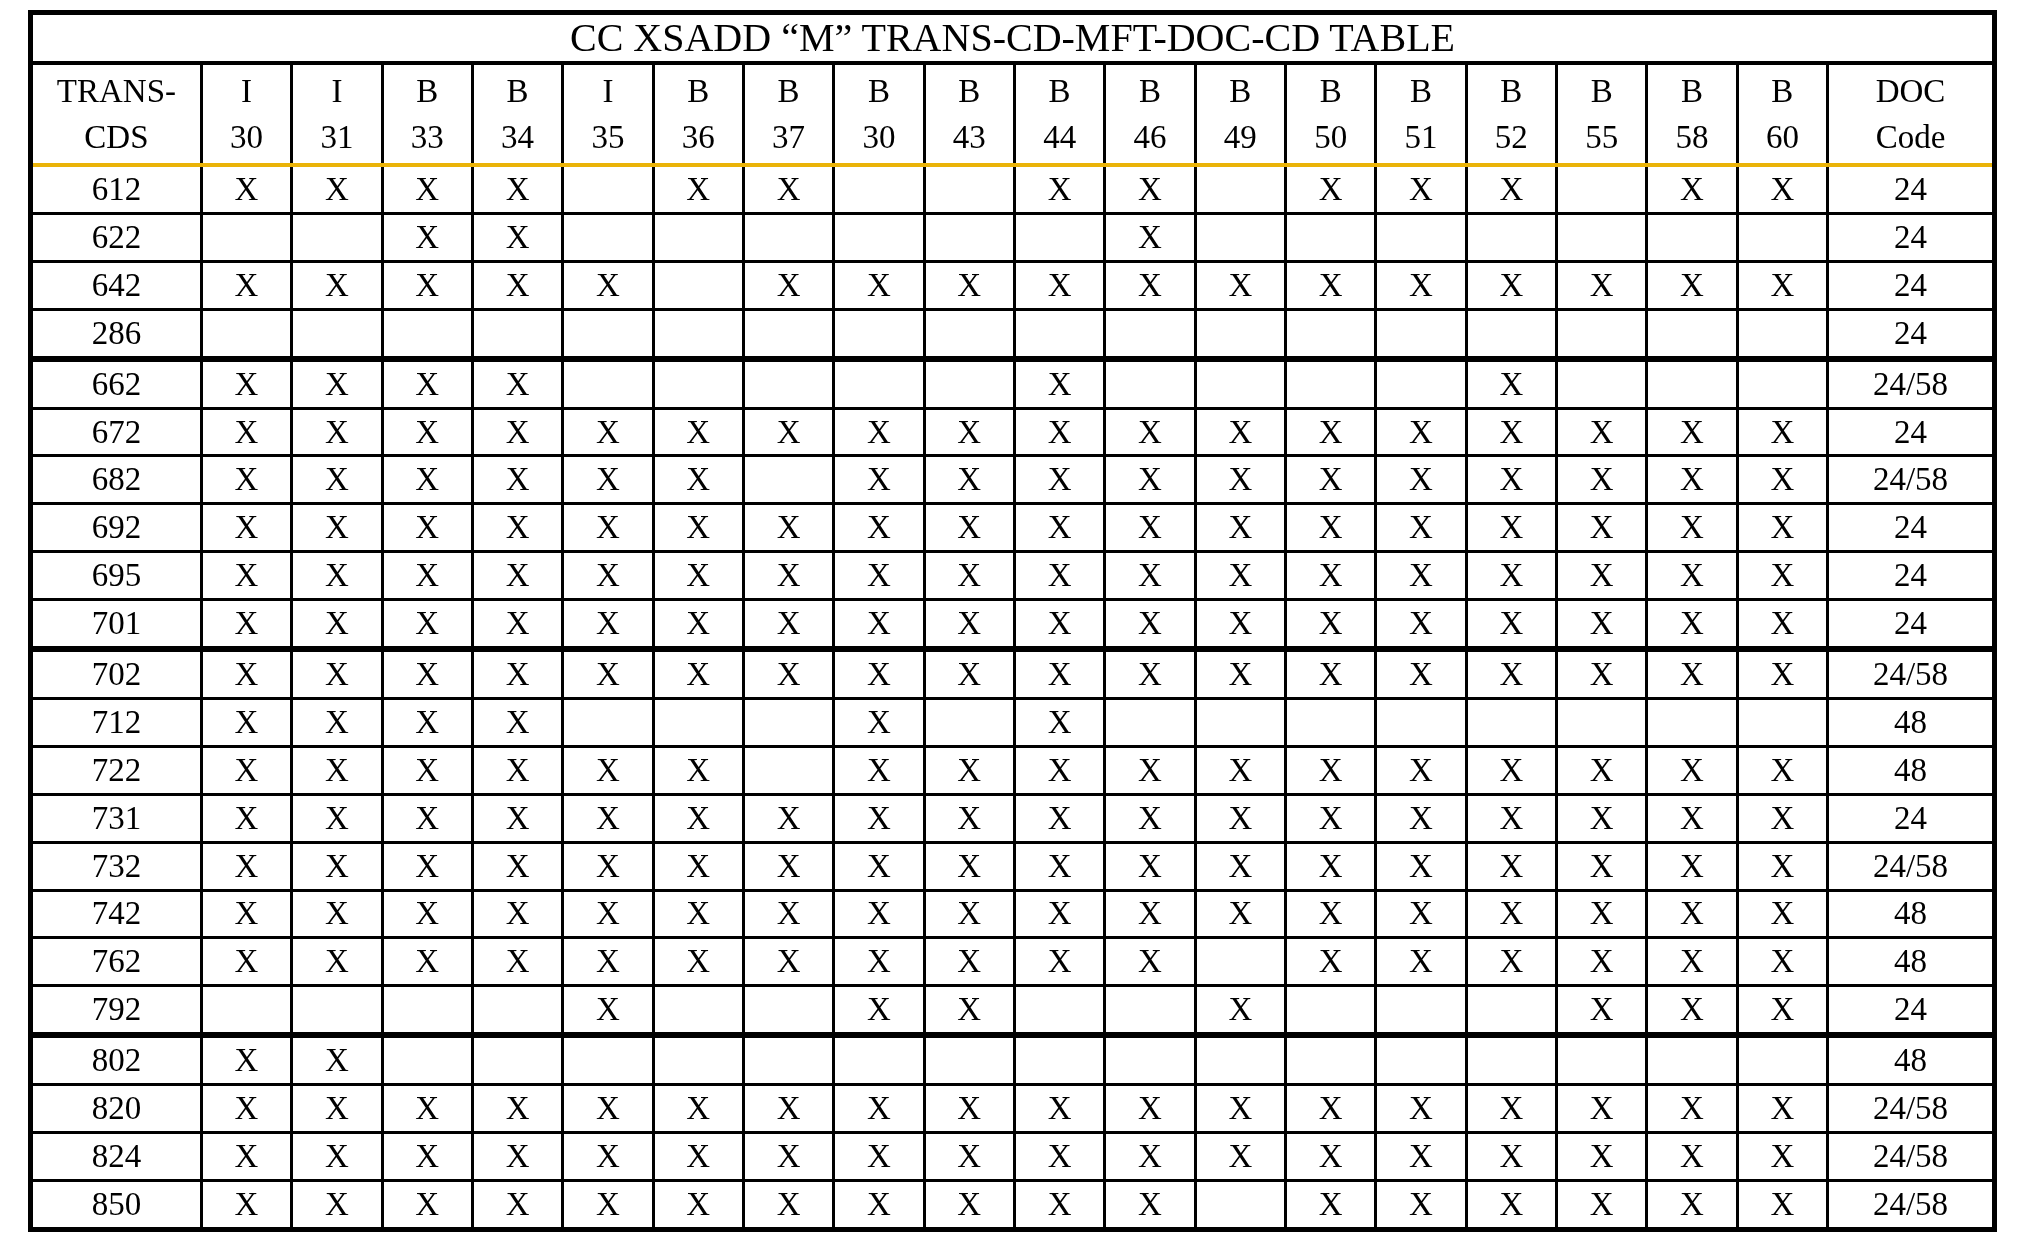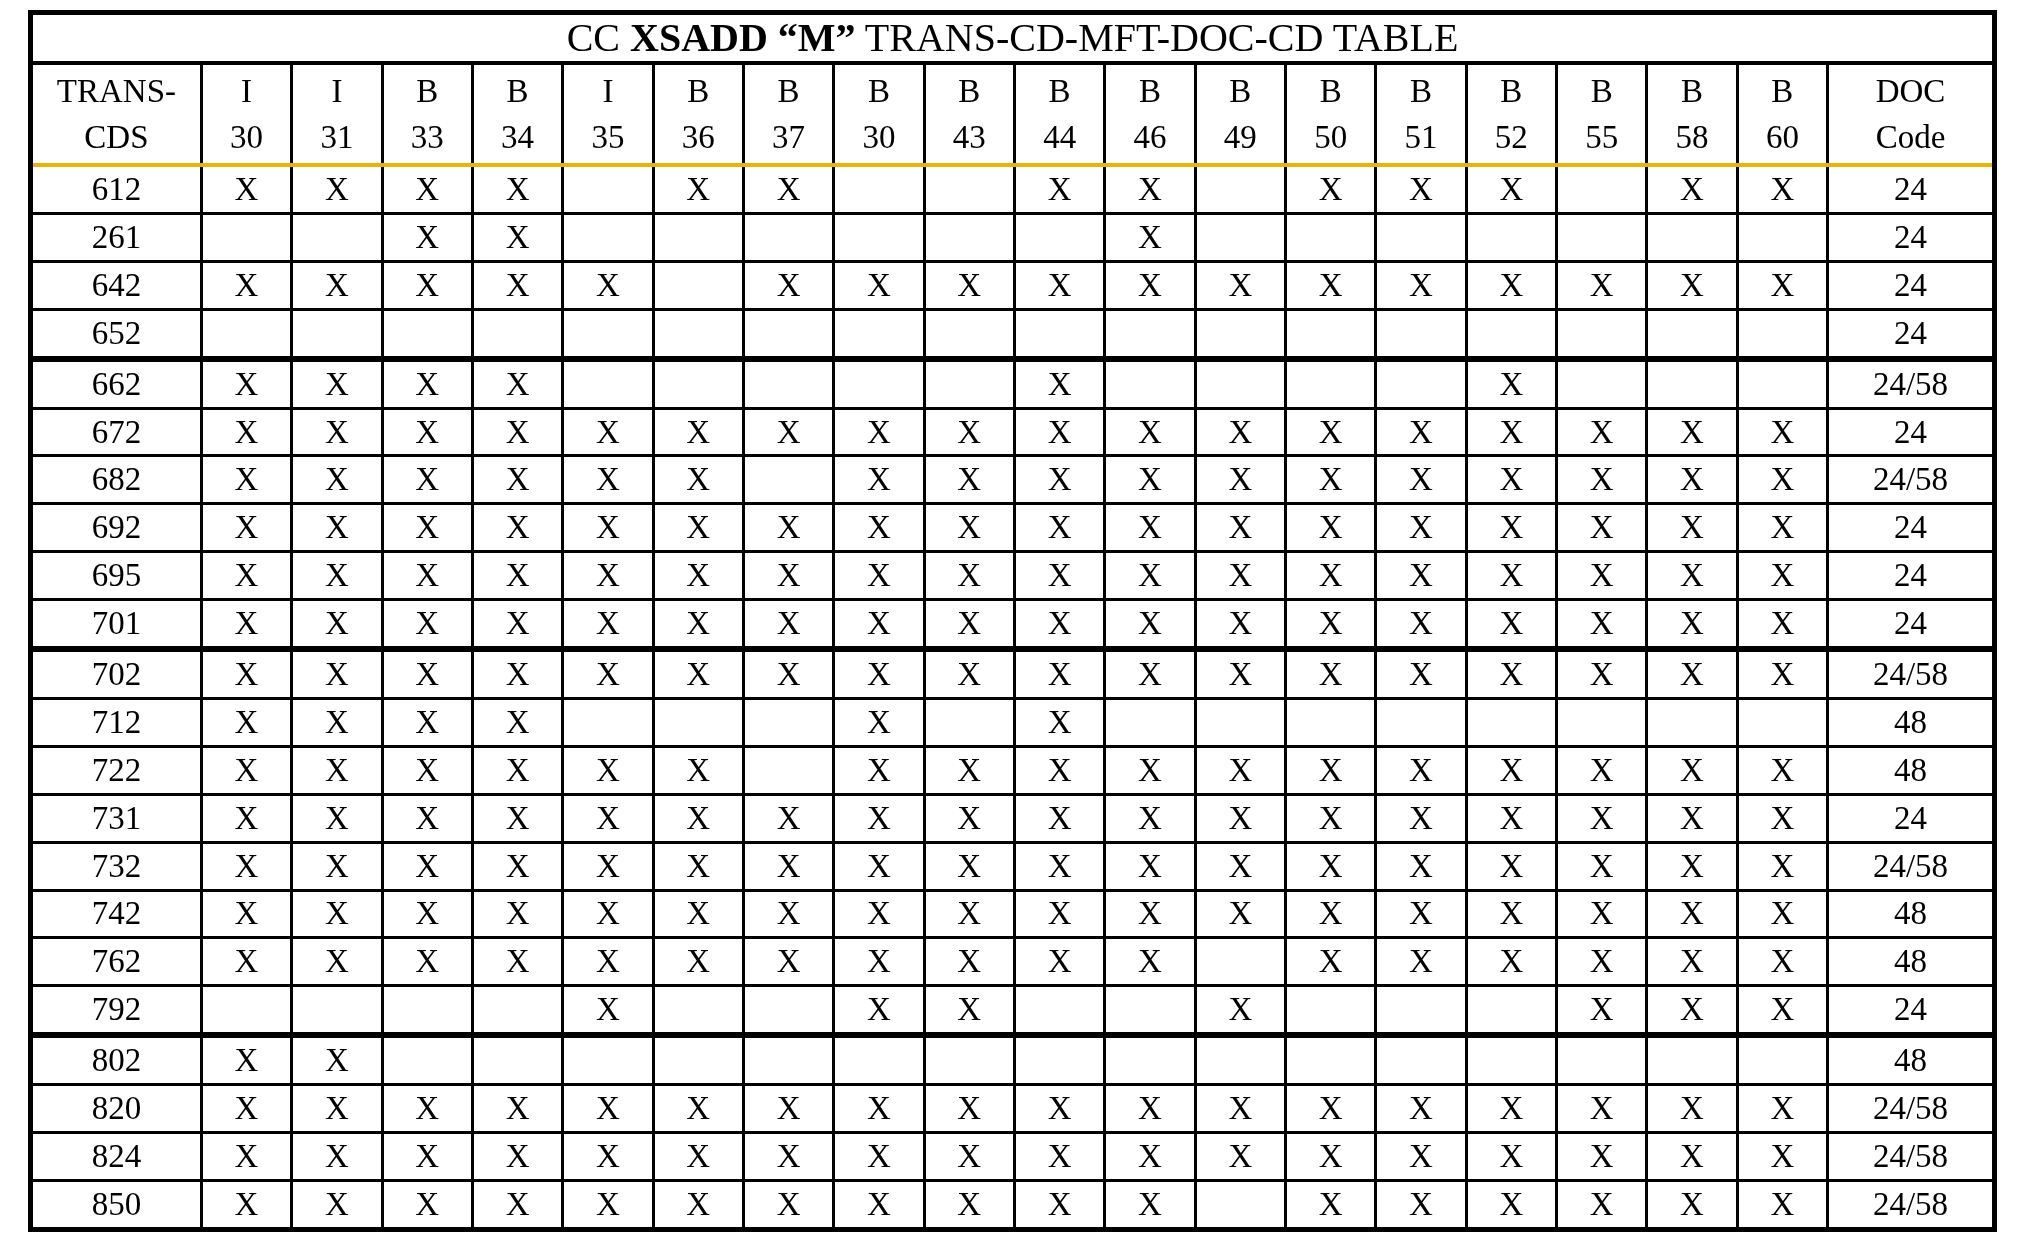--- a/index.html
+++ b/index.html
@@ -16,21 +16,21 @@
   th, td {
     border: 3px solid #000000;
     text-align: center; vertical-align: middle;
     padding: 0; font-weight: normal; color: #000000;
     overflow: hidden; white-space: nowrap;
   }
   .title-cell {
     height: 46px; font-size: 40px; line-height: 1;
     border-bottom: 4px solid #000000;
   }
-  .title-bold { font-weight: bold; text-align: center; }
+  .title-bold { font-weight: normal; text-align: center; }
   tr.header-row th {
     height: 98px; font-size: 33px; line-height: 1.4;
     border-bottom: 4px solid #eab308;
   }
   tbody td { height: 42px; font-size: 33px; line-height: 1; }
   tr.thick-after td { border-bottom-width: 6px; }
   col.c-first { width: 8.7%; }
   col.c-mark  { width: 4.6%; }
   col.c-doc   { width: 8.5%; }
 </style>
@@ -167,21 +167,21 @@
           <td></td>
           <td>X</td>
           <td>X</td>
           <td>X</td>
           <td></td>
           <td>X</td>
           <td>X</td>
           <td>24</td>
         </tr>
         <tr>
-          <td>261</td>
+          <td>622</td>
           <td></td>
           <td></td>
           <td>X</td>
           <td>X</td>
           <td></td>
           <td></td>
           <td></td>
           <td></td>
           <td></td>
           <td></td>
@@ -211,21 +211,21 @@
           <td>X</td>
           <td>X</td>
           <td>X</td>
           <td>X</td>
           <td>X</td>
           <td>X</td>
           <td>X</td>
           <td>24</td>
         </tr>
         <tr class="thick-after">
-          <td>652</td>
+          <td>286</td>
           <td></td>
           <td></td>
           <td></td>
           <td></td>
           <td></td>
           <td></td>
           <td></td>
           <td></td>
           <td></td>
           <td></td>

